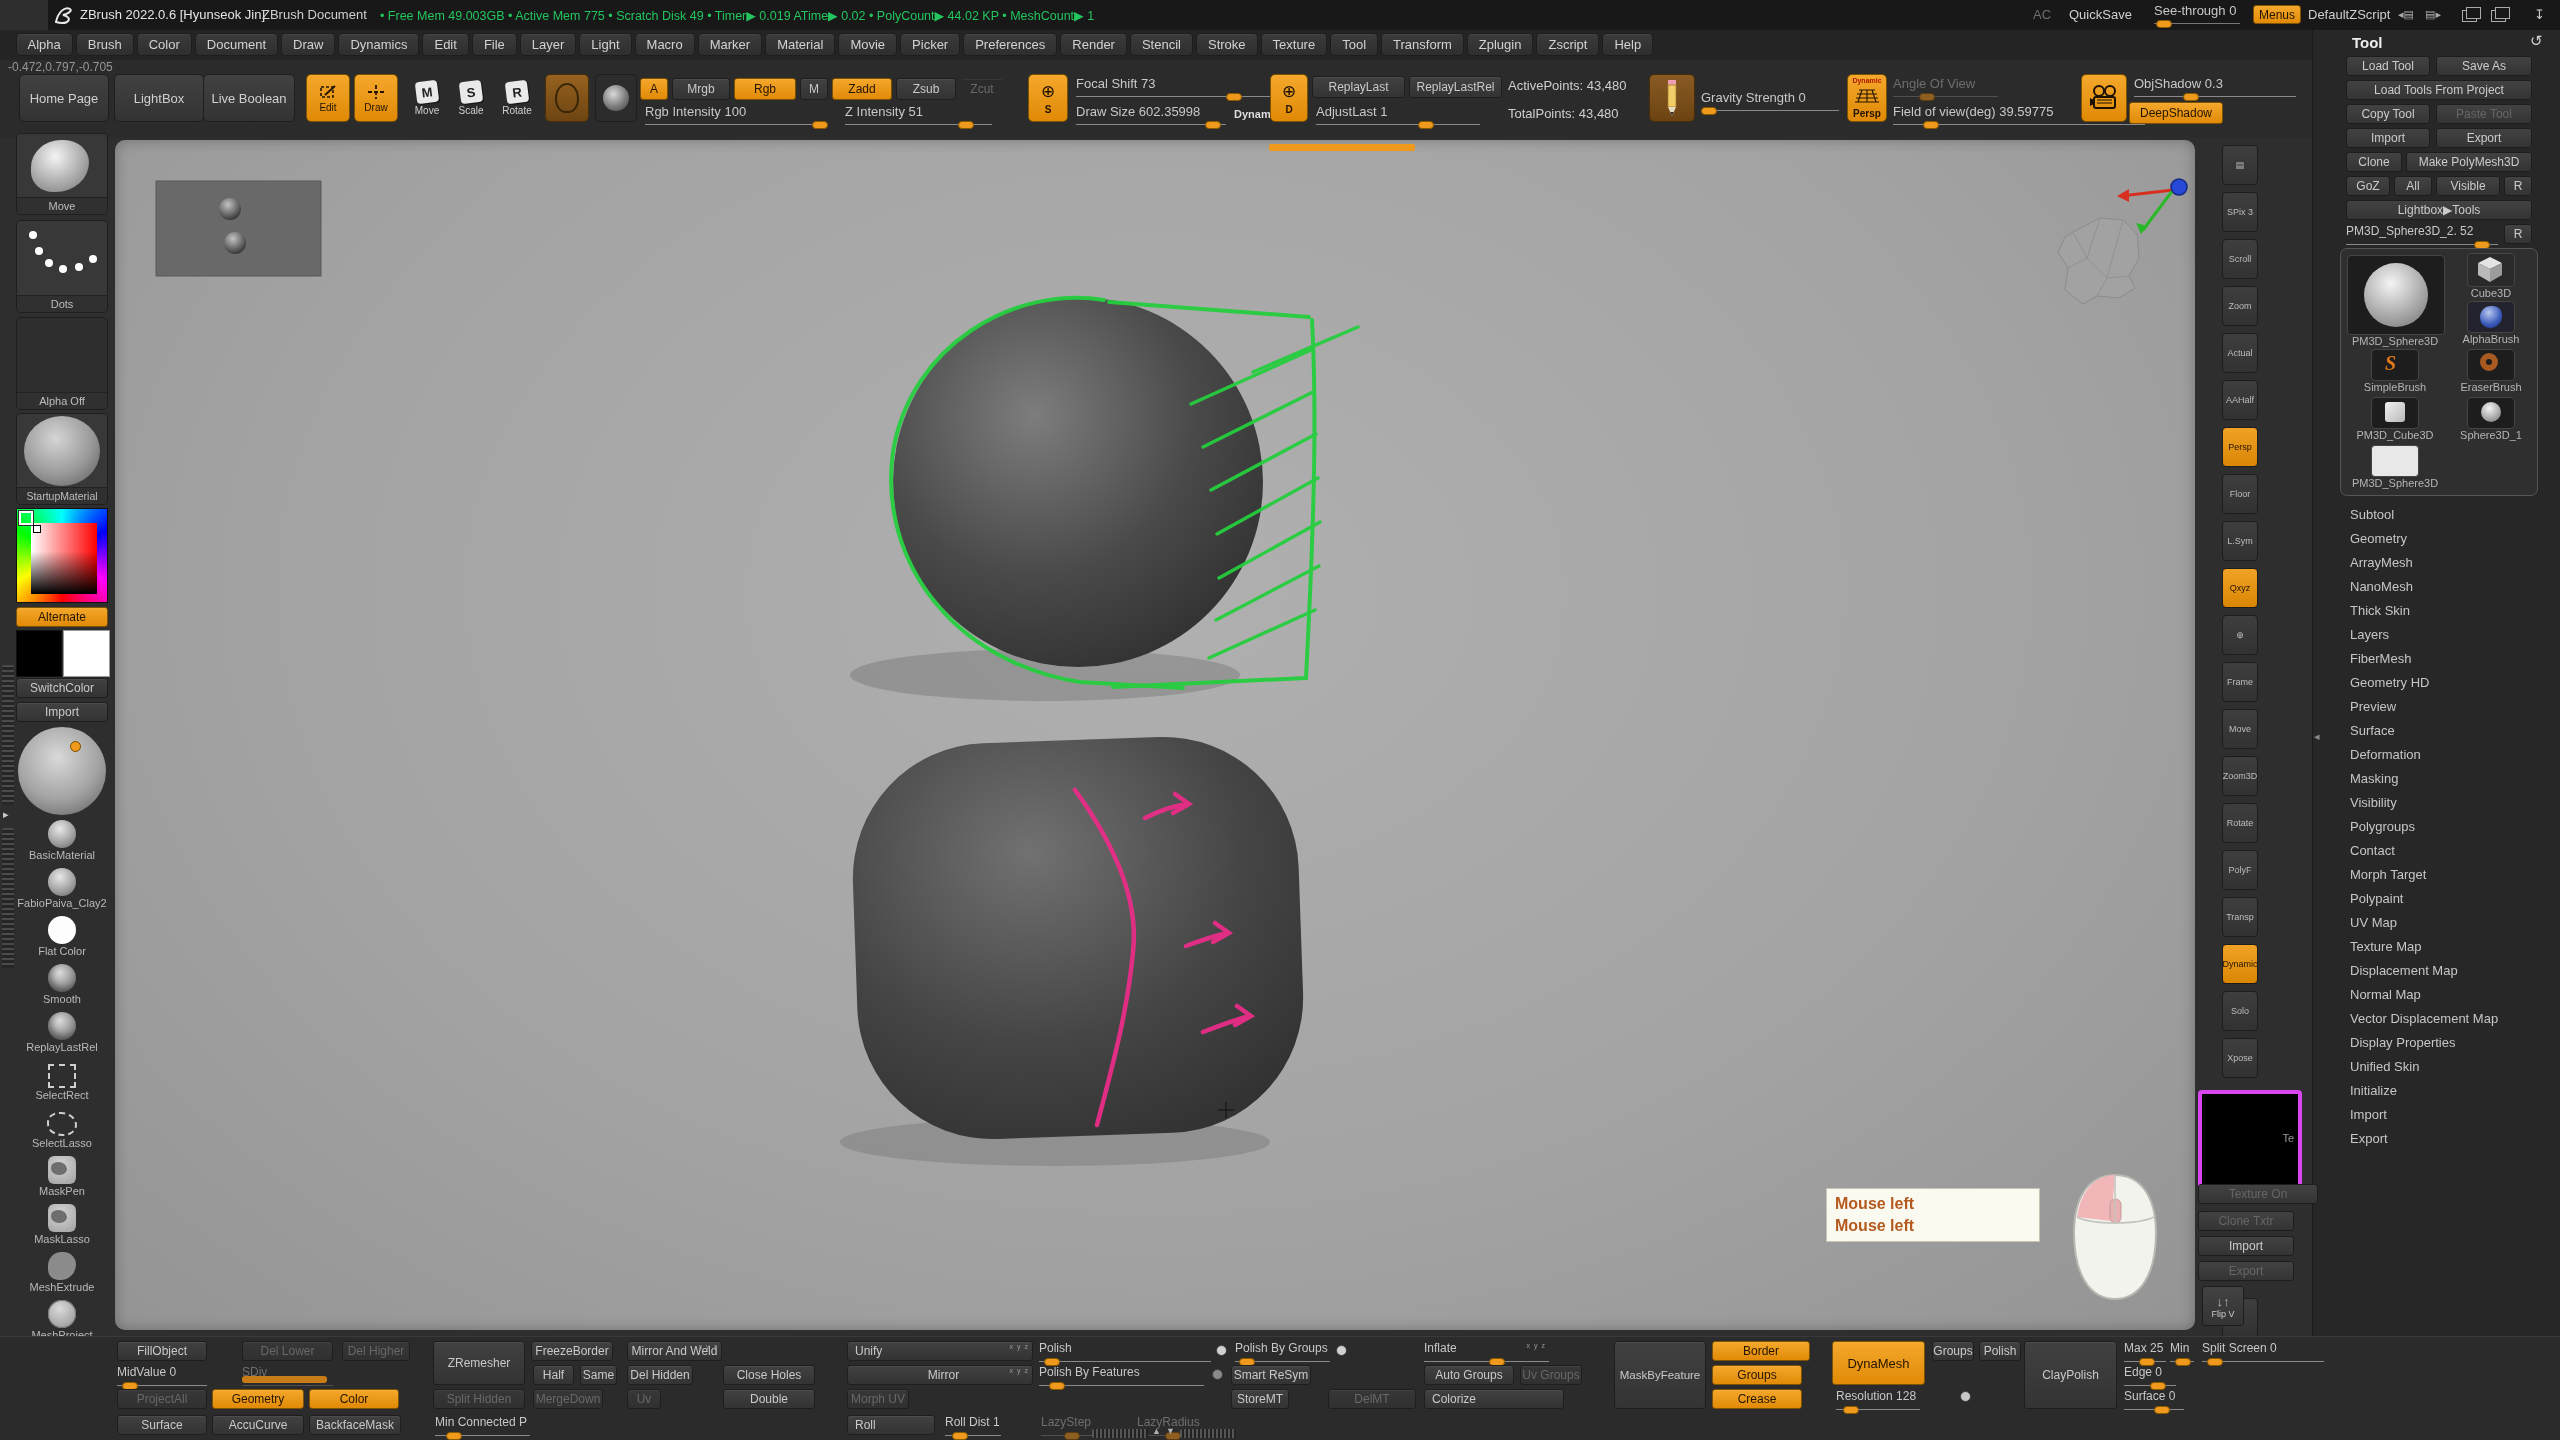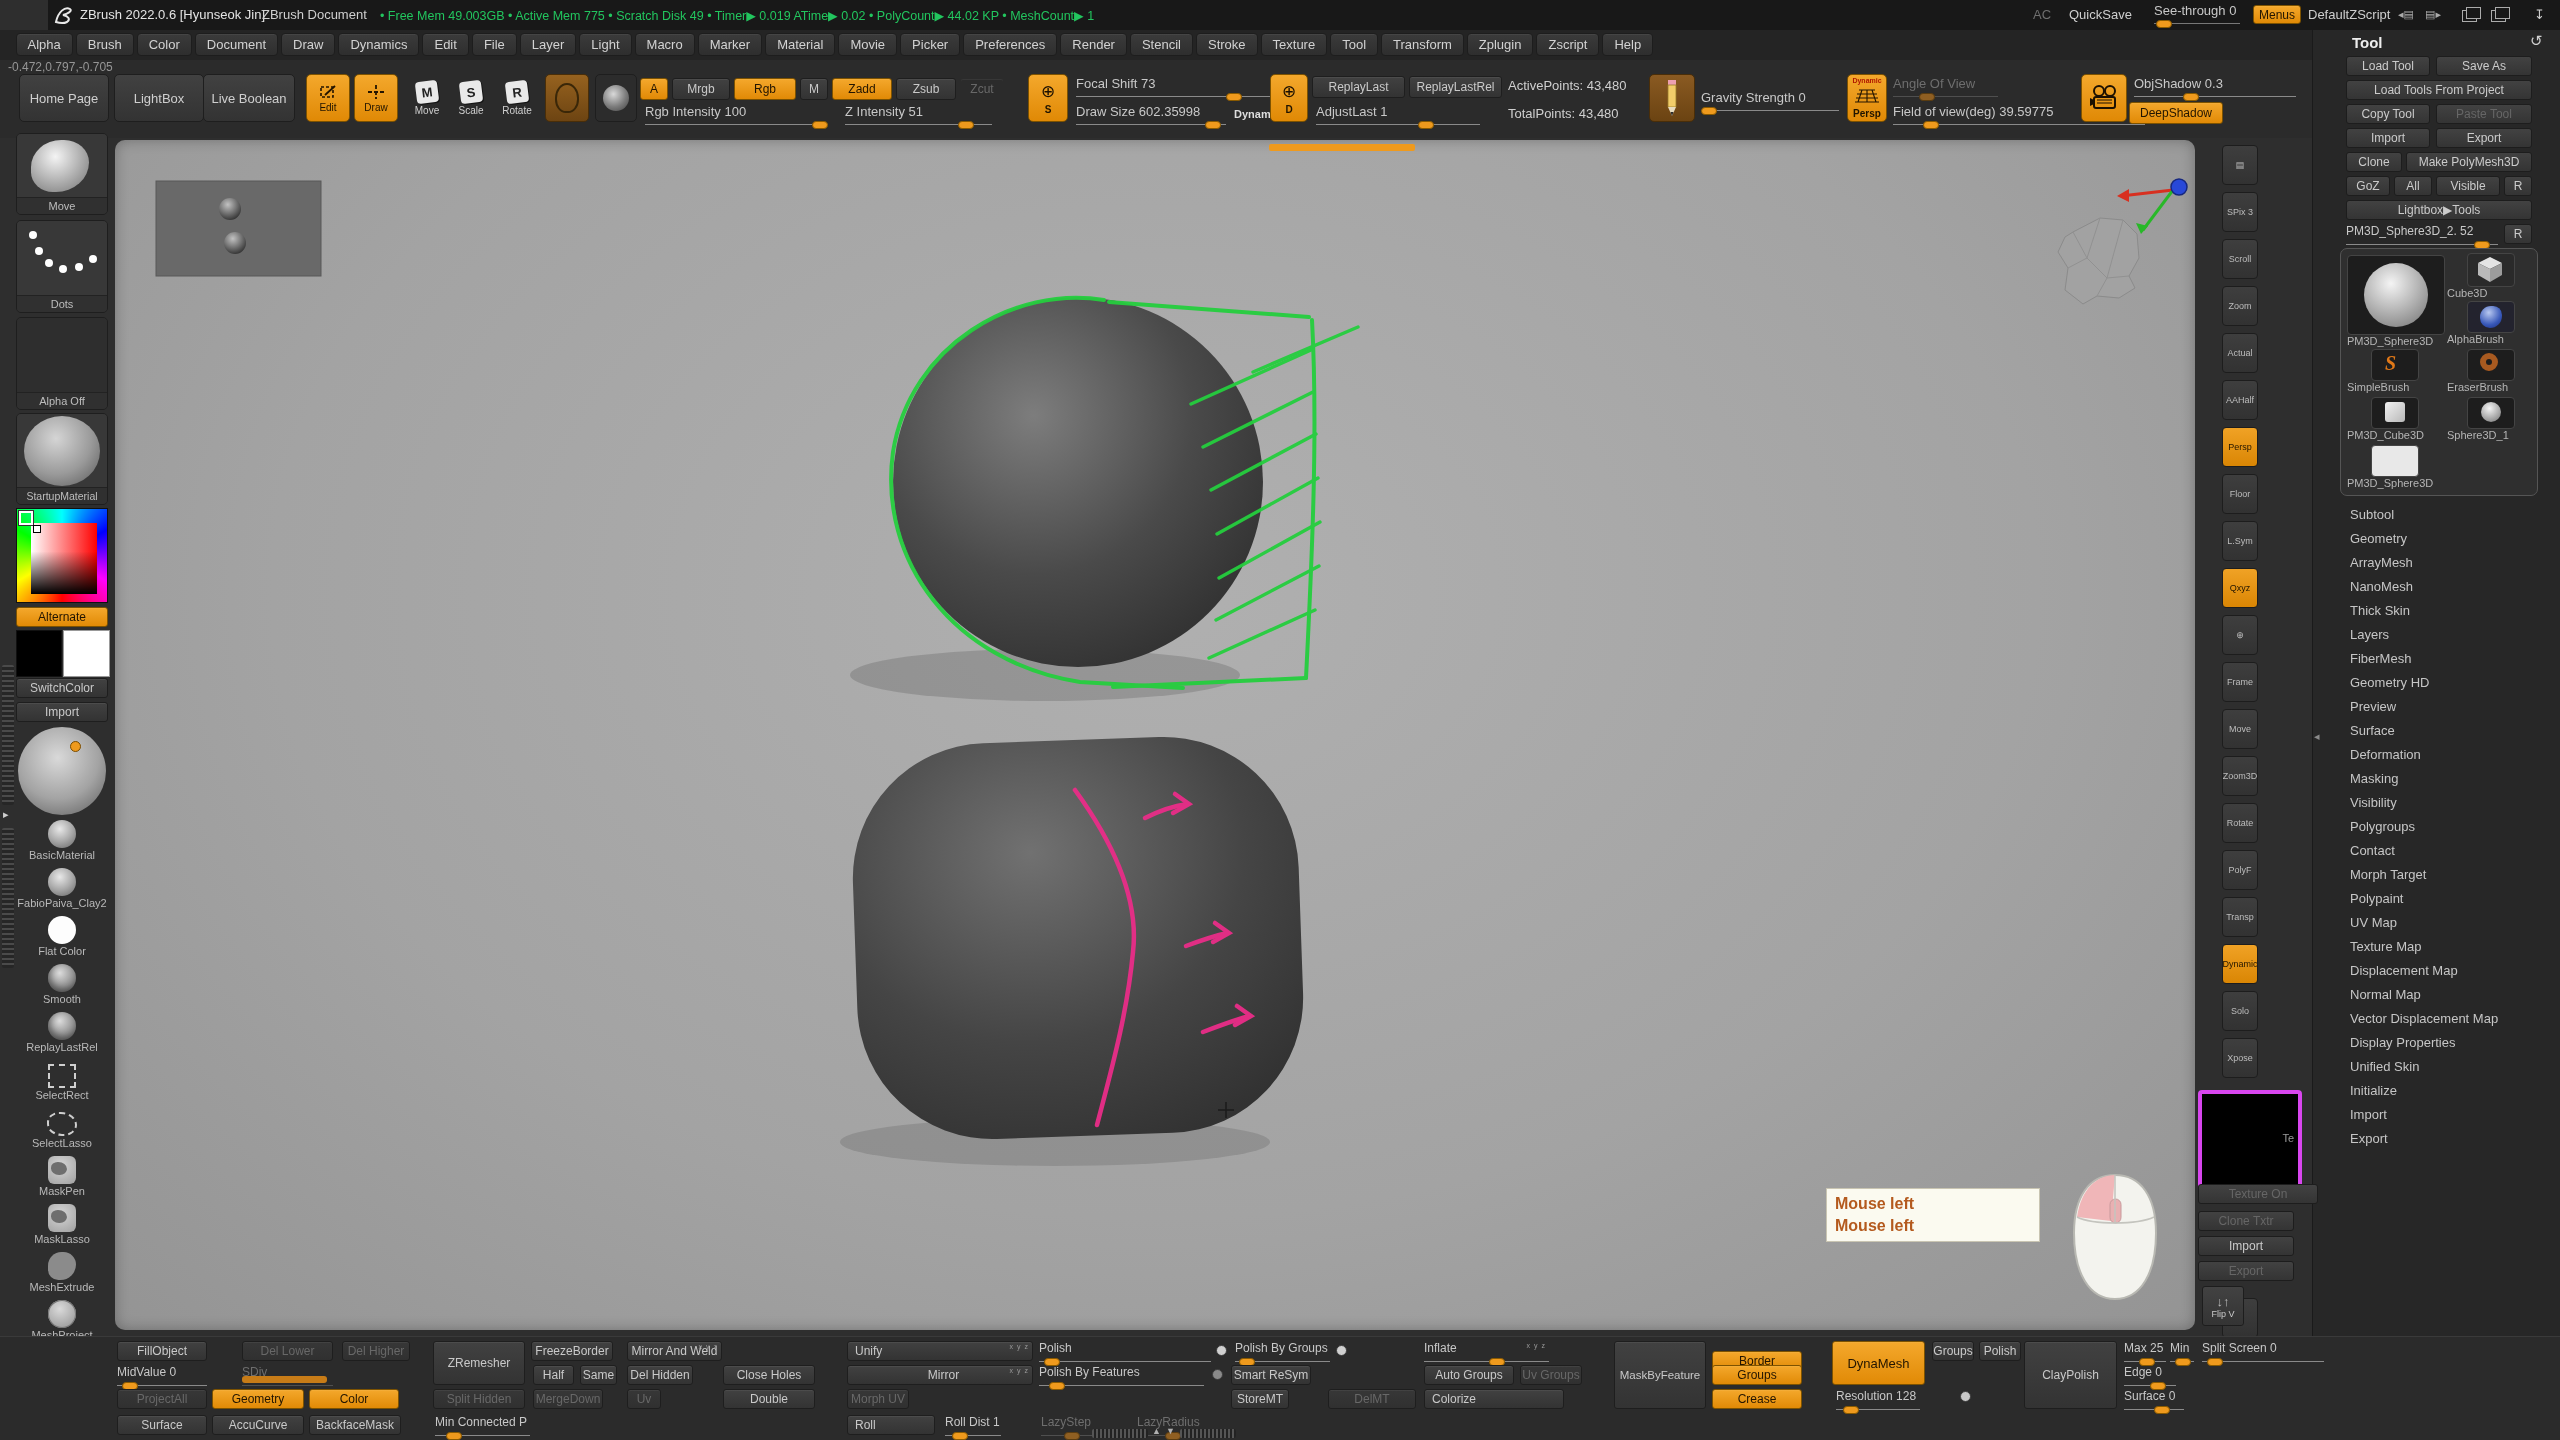--- a/index.html
+++ b/index.html
@@ -51,21 +51,21 @@
   .ic-extrude .mic{background:#8b8b8b;border-radius:52% 48% 60% 40%;}
   .ic-project .mic{background:radial-gradient(circle at 42% 32%,#dadada,#8f8f8f);box-shadow:inset 0 0 0 1px #777;}
   
   .shitem{width:36px;height:40px;margin-bottom:7px;background:linear-gradient(#3e3e3e,#323232);border:1px solid #1d1d1d;border-radius:4px;display:flex;align-items:center;justify-content:center;font-size:9px;color:#bdbdbd;text-align:center;overflow:hidden;box-sizing:border-box;}
   .shitem.active{background:linear-gradient(#f0a225,#da8604);color:#241600;}
   
   #tray{position:absolute;left:2312px;top:30px;width:248px;height:1410px;background:#272727;border-left:1px solid #1a1a1a;}
   .tb{position:absolute;display:flex;align-items:center;justify-content:center;height:20px;box-sizing:border-box;background:linear-gradient(#424242,#343434);border:1px solid #1d1d1d;border-radius:3px;color:#cbcbcb;font-size:12px;white-space:nowrap;overflow:hidden;}
   .tb.dim{color:#666;}
   .sec{height:24px;display:flex;align-items:center;font-size:13px;color:#c6c6c6;padding-left:4px;}
-  .thlab{position:absolute;font-size:11px;color:#b5b5b5;text-align:left;white-space:nowrap;overflow:hidden;}
+  .thlab{position:absolute;font-size:11px;color:#b5b5b5;text-align:center;white-space:nowrap;overflow:hidden;}
   .thumbface{position:absolute;background:#1d1d1d;border:1px solid #444;border-radius:4px;}
   
   #bottombar{position:absolute;left:0;top:1336px;width:2560px;height:104px;background:#2b2b2b;border-top:1px solid #3a3a3a;}
   .hatch{position:absolute;background:repeating-linear-gradient(90deg,#555 0 2px,#222 2px 4px);height:9px;border-radius:2px;}
   .winic{position:absolute;width:13px;height:10px;border:1px solid #ababab;}
   .winic::after{content:"";position:absolute;left:3px;top:-4px;width:13px;height:10px;border:1px solid #ababab;background:#181818;}
   .mini{font-size:11px;color:#aaa;position:absolute;}
 </style>
 </head>
 <body>
@@ -630,21 +630,21 @@
     <div class="b" style="left:1231px;top:28px;width:80px">Smart ReSym</div>
     <div class="b" style="left:1231px;top:52px;width:58px">StoreMT</div>
     <div class="b dim" style="left:1328px;top:52px;width:88px">DelMT</div>
 
     <div class="sl" style="left:1424px;top:4px;width:125px"><span>Inflate</span><i class="kn" style="--p:52%"></i><span class="xyz">x y z</span></div>
     <div class="b" style="left:1424px;top:28px;width:90px">Auto Groups</div>
     <div class="b dim" style="left:1520px;top:28px;width:62px">Uv Groups</div>
     <div class="b" style="left:1424px;top:52px;width:140px;justify-content:flex-start;padding-left:7px">Colorize</div>
 
     <div class="b" style="left:1614px;top:4px;width:92px;height:68px;font-size:11.5px">MaskByFeature</div>
-    <div class="b or" style="left:1712px;top:14px;width:90px">Border</div>
+    <div class="b or" style="left:1712px;top:4px;width:98px">Border</div>
     <div class="b or" style="left:1712px;top:28px;width:90px">Groups</div>
     <div class="b or" style="left:1712px;top:52px;width:90px">Crease</div>
 
     <div class="b or" style="left:1832px;top:4px;width:93px;height:44px;font-size:13px">DynaMesh</div>
     <div class="sl" style="left:1836px;top:52px;width:84px"><span>Resolution 128</span><i class="kn" style="--p:8%"></i></div>
     <div class="b" style="left:1932px;top:4px;width:42px">Groups</div>
     <div class="b" style="left:1979px;top:4px;width:42px">Polish</div>
     <span class="dot" style="left:1960px;top:54px;background:#c8c8c8"></span>
 
     <div class="b" style="left:2024px;top:4px;width:93px;height:68px">ClayPolish</div>

